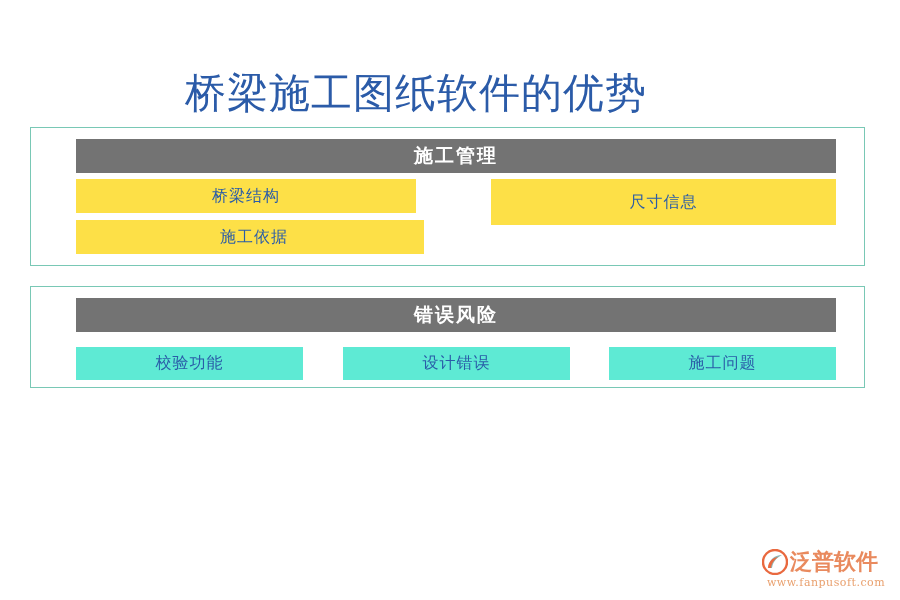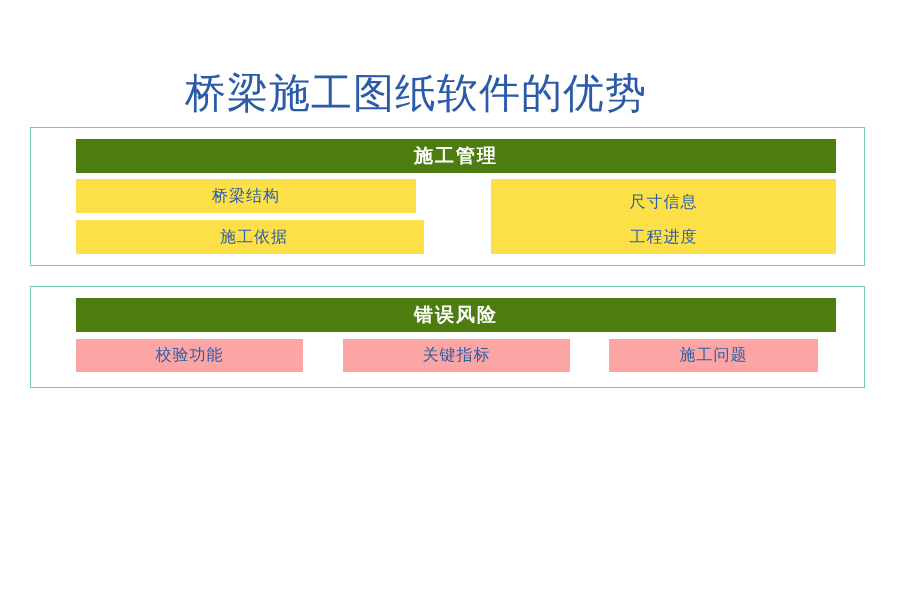--- a/index.html
+++ b/index.html
@@ -47,21 +47,21 @@
     border: 1px solid #79c8b5;
     background: #ffffff;
   }
   #panel-1 { top: 127px;  height: 139px; }
   #panel-2 { top: 286px;  height: 102px; }
   #panel-3 { top: 407px;  height: 139px; }
 
   
   .bar {
     position: absolute;
-    background: #4d7c0f;
+    background: #737373;
     color: #ffffff;
     font-weight: bold;
     font-size: 19px;
     text-align: center;
     letter-spacing: 2px;
     display: flex;
     align-items: center;
     justify-content: center;
     font-family: "DejaVu Serif", "Liberation Serif", serif;
   }
@@ -72,34 +72,34 @@
     color: #2a5ca8;
     font-size: 16px;
     text-align: center;
     letter-spacing: 1px;
     display: flex;
     align-items: center;
     justify-content: center;
     font-family: "DejaVu Serif", "Liberation Serif", serif;
   }
   .tealA { background: #fde047; }
-  .tealB { background: #fca5a5; }
+  .tealB { background: #5eead4; margin-top: 8px; }
 
   
   #s1-bar   { left: 45px;  top: 11px;  width: 760px; height: 34px; }
   #s1-i0    { left: 45px;  top: 51px;  width: 340px; height: 34px; }
   #s1-i1    { left: 460px; top: 51px;  width: 345px; height: 46px; }
   #s1-i2    { left: 45px;  top: 92px;  width: 340px; height: 34px; padding-left: 8px; }
   #s1-i3    { left: 460px; top: 92px;  width: 345px; height: 34px; }
 
   
   #s2-bar   { left: 45px;  top: 11px;  width: 760px; height: 34px; }
   #s2-i0    { left: 45px;  top: 52px;  width: 227px; height: 33px; }
   #s2-i1    { left: 312px; top: 52px;  width: 227px; height: 33px; }
-  #s2-i2    { left: 578px; top: 52px;  width: 209px; height: 33px; }
+  #s2-i2    { left: 578px; top: 52px;  width: 227px; height: 33px; }
 
   
   #s3a-bar  { left: 45px;  top: 11px;  width: 340px; height: 34px; }
   #s3a-i0   { left: 45px;  top: 51px;  width: 340px; height: 34px; }
   #s3a-i1   { left: 45px;  top: 92px;  width: 340px; height: 34px; }
   #s3b-bar  { left: 460px; top: 11px;  width: 345px; height: 34px; }
   #s3b-i0   { left: 460px; top: 51px;  width: 345px; height: 34px; }
   #s3b-i1   { left: 460px; top: 92px;  width: 345px; height: 34px; }
 
   
@@ -145,25 +145,37 @@
 
 <div id="infographic">
 
   <div class="title">桥梁施工图纸软件的优势</div>
 
   <div class="panel" id="panel-1">
     <div class="bar" id="s1-bar">施工管理</div>
     <div class="item tealA" id="s1-i0">桥梁结构</div>
     <div class="item tealA" id="s1-i1">尺寸信息</div>
     <div class="item tealA" id="s1-i2">施工依据</div>
-    <div class="item tealA" id="s1-i3">工程进度</div>
   </div>
 
   <div class="panel" id="panel-2">
     <div class="bar" id="s2-bar">错误风险</div>
     <div class="item tealB" id="s2-i0">校验功能</div>
-    <div class="item tealB" id="s2-i1">关键指标</div>
+    <div class="item tealB" id="s2-i1">设计错误</div>
     <div class="item tealB" id="s2-i2">施工问题</div>
   </div>
 
 
+  <div id="logo">
+    <div id="logo-row">
+      <span id="logo-mark">
+        <svg width="26" height="26" viewBox="0 0 26 26" xmlns="http://www.w3.org/2000/svg">
+          <circle cx="13" cy="13" r="12" fill="none" stroke="#e9693f" stroke-width="2.4"></circle>
+          <path d="M7 19 C7 11, 12 6, 20 6 C14 9, 11 13, 10 19 Z" fill="#8fb6b4"></path>
+          <path d="M6 19 C6 13, 10 9, 16 8 C11 12, 9.5 15, 9 19 Z" fill="#e9693f"></path>
+        </svg>
+      </span>
+      <span id="logo-name">泛普软件</span>
+    </div>
+    <div id="logo-url">www.fanpusoft.com</div>
+  </div>
 
 </div>
 
 </body></html>

